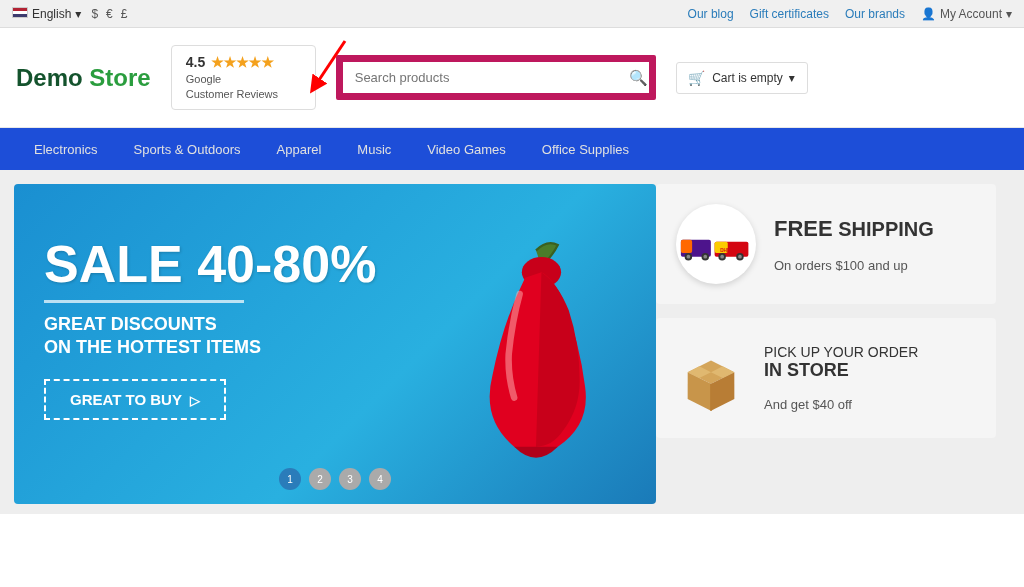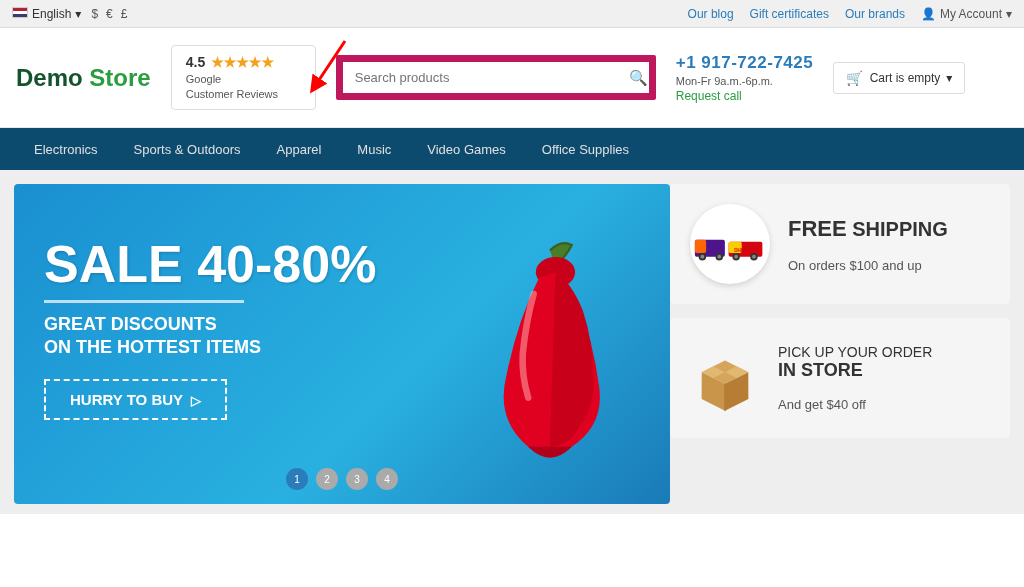--- a/index.html
+++ b/index.html
@@ -101,40 +101,40 @@
       cursor: pointer;
       background: #fff;
       font-size: 12px;
       color: #333;
       white-space: nowrap;
     }
     .cart-icon { font-size: 14px; }
 
     
     .nav-bar {
-      background: #0c4a6e;
+      background: #1d4ed8;
       display: flex;
       align-items: center;
       padding: 0 16px;
       height: 42px;
     }
     .nav-item {
       color: #e0e0e0;
       padding: 0 18px;
       height: 42px;
       display: flex;
       align-items: center;
       cursor: pointer;
       font-size: 13px;
       text-decoration: none;
       white-space: nowrap;
     }
 
     
-    .main { display: flex; gap: 0; padding: 14px 14px 10px 14px; background: #eee; }
+    .main { display: flex; gap: 0; padding: 14px 28px 10px 14px; background: #eee; }
 
     
     .hero-banner {
       flex: 1;
       background: linear-gradient(135deg, #1a8fd1 0%, #29b0e0 60%, #1a7ab8 100%);
       border-radius: 4px;
       position: relative;
       overflow: hidden;
       min-height: 320px;
       display: flex;
@@ -285,27 +285,20 @@
       <span class="stars">★★★★★</span>
     </div>
     <div class="label">Google<br>Customer Reviews</div>
   </div>
 
   <div class="search-wrap">
     <input class="search-input" type="text" placeholder="Search products" style="">
     <button class="search-icon-btn">🔍</button>
   </div>
 
-  <div class="contact-info">
-    <div class="phone">
-      <span>+1 917-</span><span style="color:#2a7cba;">722-7425</span>
-    </div>
-    <div class="hours">Mon-Fr 9a.m.-6p.m.</div>
-    <a href="#" class="request-call">Request call</a>
-  </div>
 
   <div class="cart-btn">
     <span class="cart-icon">🛒</span>
     <span>Cart is empty</span>
     <span>▾</span>
   </div>
 </div>
 
 <nav class="nav-bar">
   <a class="nav-item" href="#">Electronics</a>
@@ -318,21 +311,21 @@
 
 <div class="main">
 
   <div class="hero-banner">
     <div class="hero-sale">SALE 40-80%</div>
     <div class="hero-divider"></div>
     <div class="hero-subtitle">
       <span>GREAT DISCOUNTS</span><br>
       <span>ON THE HOTTEST ITEMS</span>
     </div>
-    <div class="hero-btn">HURRY TO BUY</div>
+    <div class="hero-btn">GREAT TO BUY</div>
 
     <div class="chili-wrap">
       <svg viewBox="0 0 200 220" xmlns="http://www.w3.org/2000/svg" width="260" height="240">
 
         <path d="M100,15 Q110,5 120,10 Q115,20 105,30" fill="#4a7c2a" stroke="#3a6020" stroke-width="2"></path>
 
         <ellipse cx="105" cy="35" rx="18" ry="14" fill="#c8001a"></ellipse>
         <path d="M90,40 Q70,80 60,130 Q50,170 80,195 Q100,210 120,195 Q150,175 145,140 Q140,100 125,60 Q115,40 105,35 Z" fill="#e0001f"></path>
         <path d="M105,35 Q120,45 130,70 Q140,100 140,135 Q140,160 125,180 Q115,195 100,195" fill="#c8001a"></path>
 

